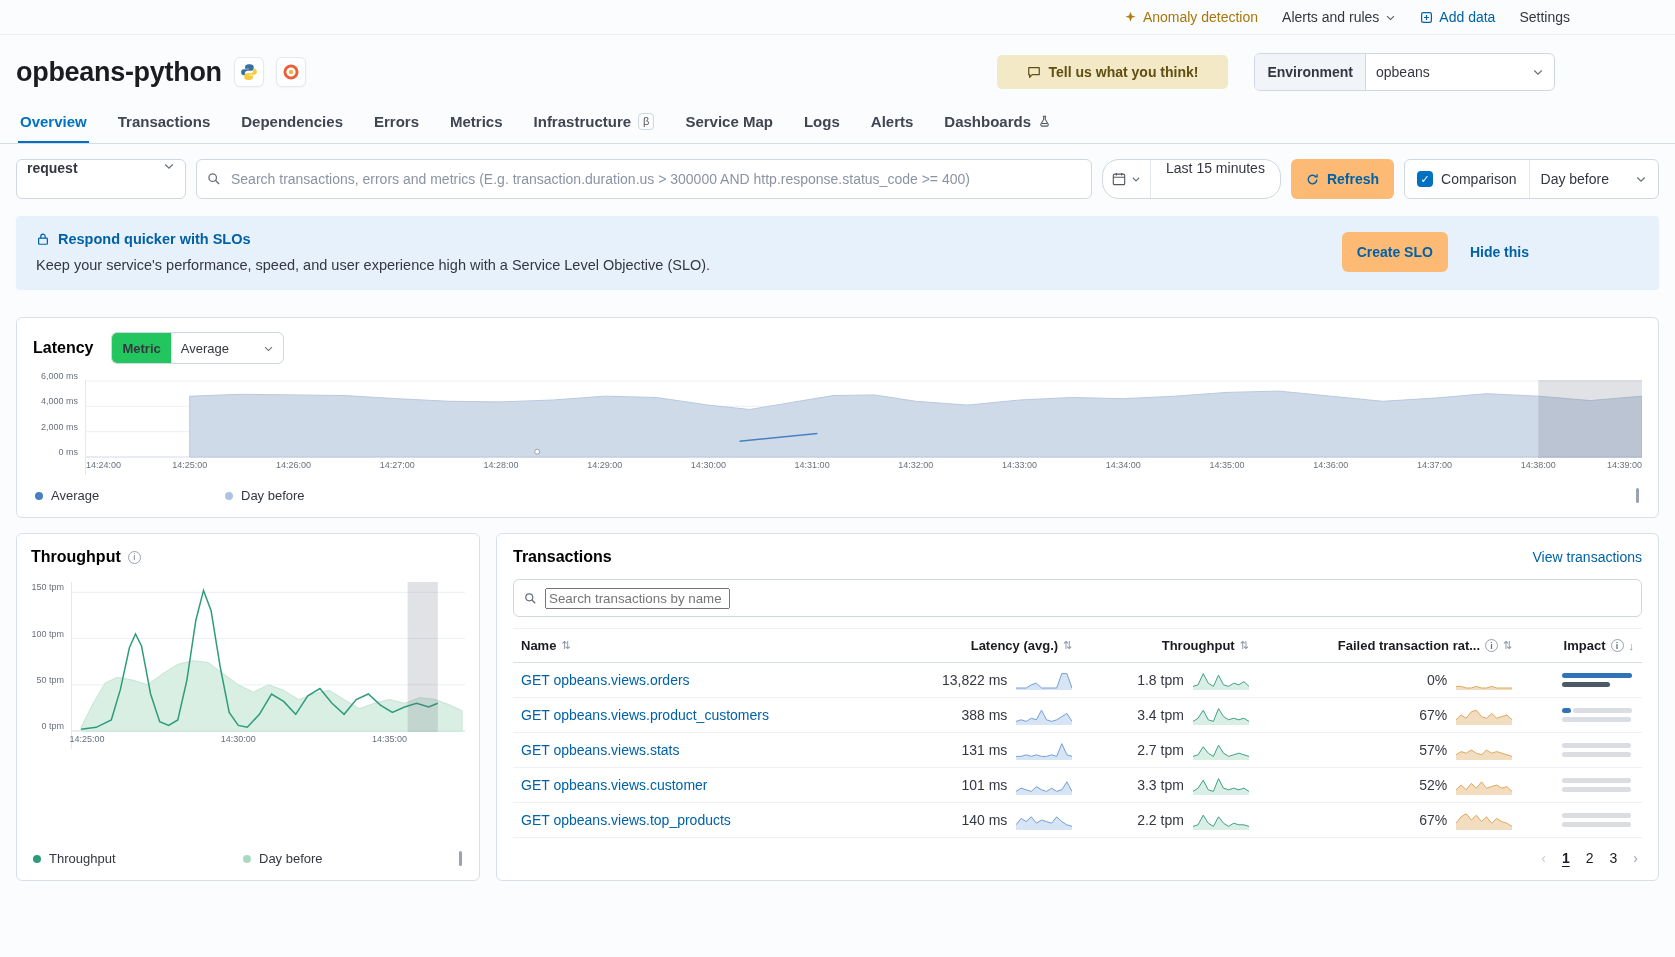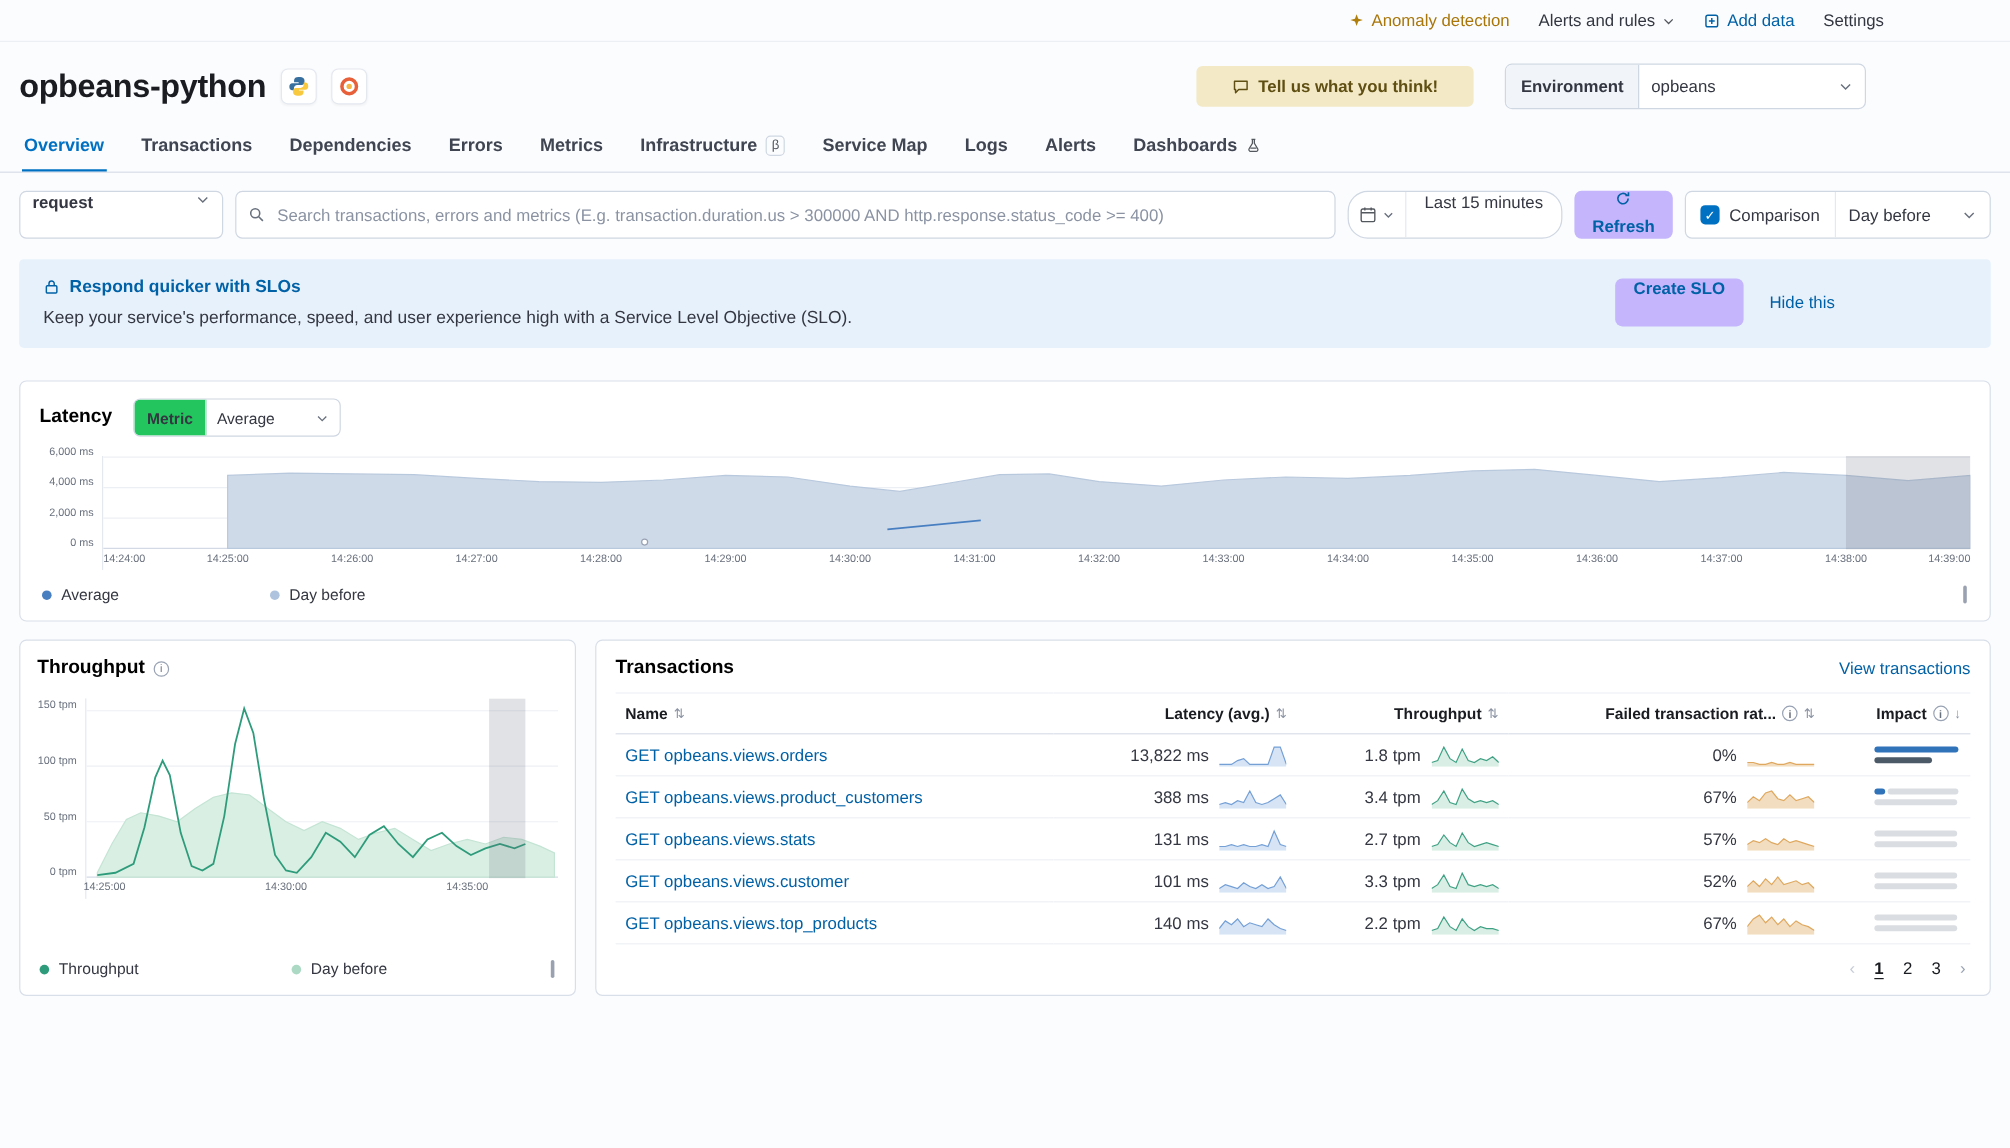--- a/index.html
+++ b/index.html
@@ -47,35 +47,35 @@
   .type-select { width:170px; display:flex; align-items:flex-start; justify-content:space-between; padding:0 10px; cursor:pointer;font-weight:bold; }
   .search-box { flex:1; display:flex; align-items:center; gap:8px; padding:0 10px; }
   .search-box input { flex:1; border:none; outline:none; font-size:14px; color:#343741; background:transparent;
     font-family:"Liberation Sans",sans-serif; }
   .search-box input::placeholder { color:#8b93a3; }
   .date-group { display:flex; align-items:flex-start;border-radius:17px; }
   .cal-btn { display:flex; align-items:center; gap:5px; padding:0 9px; height:100%; border-right:1px solid #e4e8ef;
     color:#53575e; cursor:pointer; }
   .date-text { padding:0 15px; font-weight:500; cursor:pointer; white-space:nowrap; }
   .btn-bluelight { display:flex; align-items:center; gap:8px; height:40px; border:none; cursor:pointer; border-radius:6px;
-    background:#c4b5fd; color:#0061a6; font-weight:700; font-size:14px; padding:0 15px; font-family:"Liberation Sans",sans-serif;flex-direction:column; }
+    background:#fdba74; color:#0061a6; font-weight:700; font-size:14px; padding:0 15px; font-family:"Liberation Sans",sans-serif; }
   .cmp-group { display:flex; align-items:center; }
   .cmp-check { display:flex; align-items:center; gap:8px; padding:0 12px; cursor:pointer; }
   .checkbox { width:16px; height:16px; border-radius:4px; background:#0071c2; color:#fff; font-size:11px;
     display:flex; align-items:center; justify-content:center; }
   .cmp-select { display:flex; align-items:center; gap:26px; padding:0 11px; height:100%; border-left:1px solid #e4e8ef; cursor:pointer; }
 
   
   .slo-banner { margin:15px 16px 0; background:#e7f1fb; border-radius:4px; padding:15px 20px 17px;
     display:flex; justify-content:space-between; align-items:center; }
   .slo-title-row { display:flex; align-items:center; gap:8px; margin-bottom:10px; }
   .slo-link { color:#0061a6; font-weight:700; font-size:14.5px; text-decoration:none; }
   .slo-desc { font-size:14.5px; color:#343741; }
   .slo-actions { display:flex; align-items:center; gap:22px; padding-right:110px; }
-  .hide-link { color:#0061a6; font-weight:400; text-decoration:none; }
+  .hide-link { color:#0061a6; font-weight:700; text-decoration:none; }
 
   
   .panel { background:#fff; border:1px solid #d9dfe9; border-radius:6px; }
   .latency-panel { margin:27px 16px 0; padding:14px 16px 8px; }
   .panel-head { display:flex; align-items:center; gap:18px; }
   h2 { margin:0; font-size:16px; font-weight:700; color:#000000; }
   .metric-group { display:flex; height:32px; border:1px solid #cfd7e2; border-radius:6px; overflow:hidden; background:#fff; font-size:13px; }
   .metric-label { display:flex; align-items:center; padding:0 10px; font-weight:700; border-right:1px solid #e4e8ef; background:#22c55e; }
   .metric-select { display:flex; align-items:center; gap:34px; padding:0 9px; cursor:pointer; color:#343741; }
 
@@ -425,20 +425,29 @@
         <span>Day before</span>
       </span>
       <span class="legend-grip"></span>
     </div>
   </div>
 
   <div class="panel transactions-panel">
     <div class="tx-head">
       <h2>Transactions</h2>
       <a class="view-link">View transactions</a>
+    </div>
+    <div class="ctl tx-search">
+      <span>
+          <svg width="13" height="13" viewBox="0 0 16 16">
+            <circle cx="6.5" cy="6.5" r="4.3" fill="none" stroke="#69707d" stroke-width="1.5"></circle>
+            <path d="M9.8 9.8l4 4" stroke="#69707d" stroke-width="1.5"></path>
+          </svg>
+        </span>
+      <input placeholder="Search transactions by name" style="">
     </div>
     <table>
       <thead>
         <tr>
           <th class="th-name"><span class="hgroup">
                 <span>Name</span>
                 <span class="sort">⇅</span>
               </span></th>
           <th class="th-num"><span class="hgroup">
                 <span>Latency (avg.)</span>

